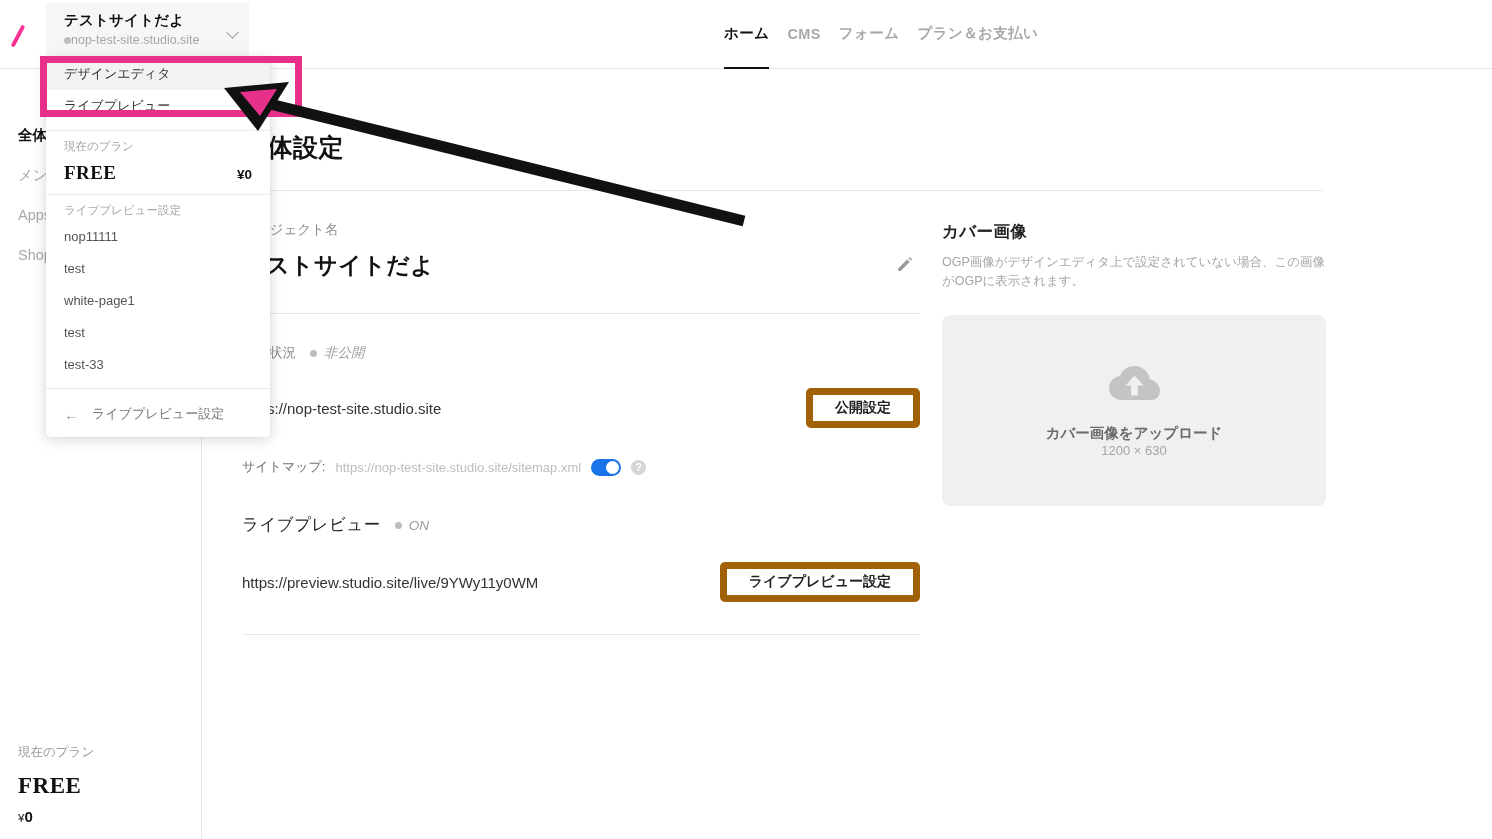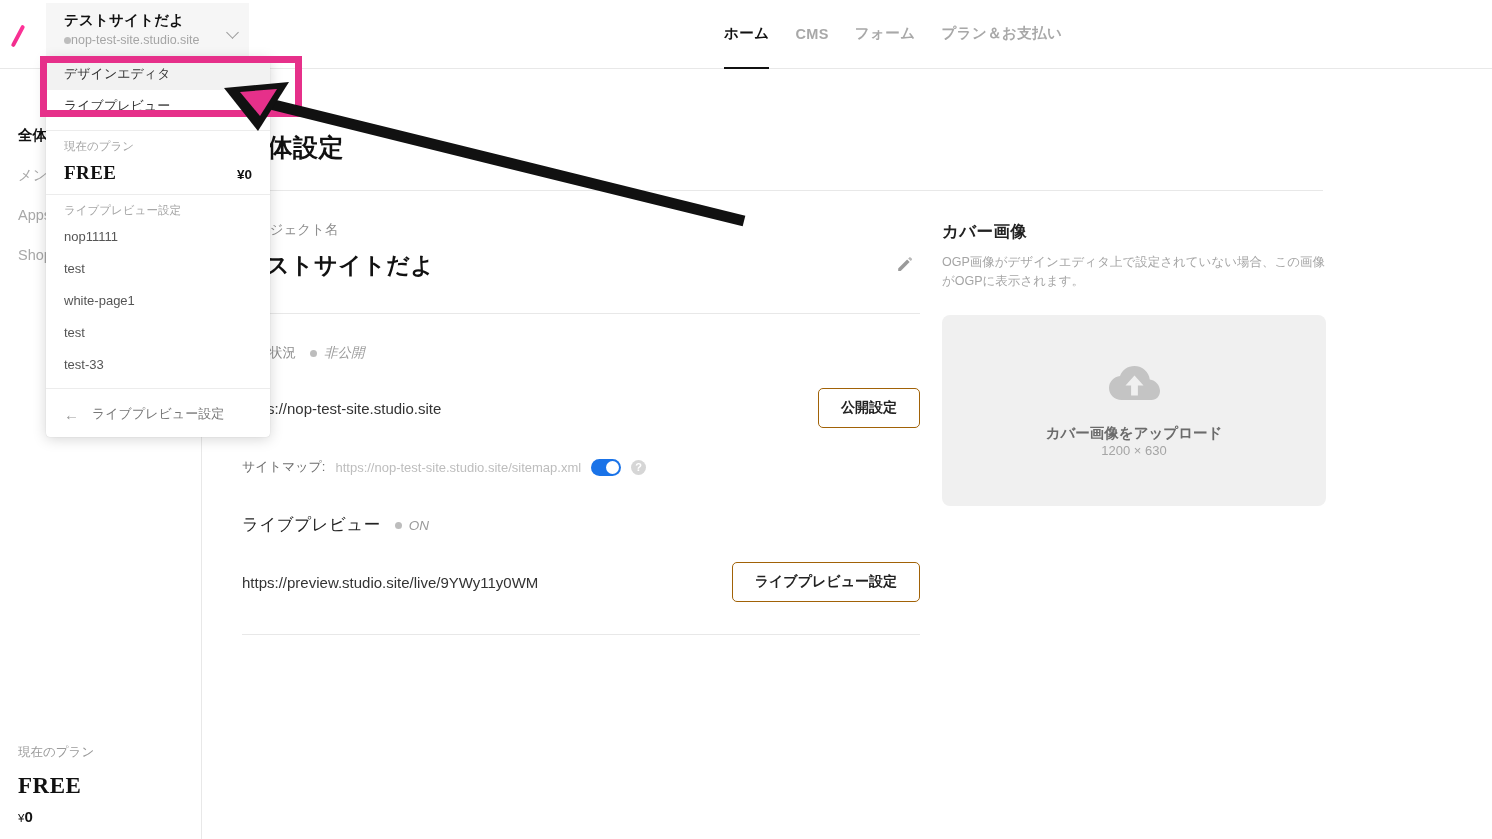--- a/index.html
+++ b/index.html
@@ -48,21 +48,21 @@
   .site-domain { font-size: 12.5px; color: #a5a5a5; line-height: 16px; }
   .chevron {
     position: absolute; right: 12px; top: 25px;
     width: 9px; height: 9px;
     border-right: 1.6px solid #999; border-bottom: 1.6px solid #999;
     transform: rotate(45deg);
   }
 
   .navtabs {
     position: absolute; left: 724px; top: 0;
-    height: 69px; display: flex; align-items: flex-start; gap: 8px;
+    height: 69px; display: flex; align-items: flex-start;
   }
   .navtab {
     position: relative; height: 69px;
     display: flex; align-items: center; justify-content: center;
     font-size: 14.5px; color: #a8a8a8; font-weight: bold;
     padding: 0 0 2px 0; cursor: pointer; letter-spacing: .4px;
   }
   .navtab + .navtab { margin-left: 18px; }
   .navtab.active { color: #111111; }
   .navtab.active::after {
@@ -121,21 +121,21 @@
   .sect-rule { height: 1px; background: #e8e8e8; margin: 32px 0 0 0; }
 
   .status-row { display: flex; align-items: center; gap: 14px; margin-top: 30px; }
   .status-label { font-size: 13.5px; color: #8e8e8e; }
   .status-pill { display: flex; align-items: center; gap: 7px; }
   .status-text { font-size: 13.5px; color: #9a9a9a; font-style: italic; }
 
   .url-row { display: flex; align-items: center; justify-content: space-between; margin-top: 26px; }
   .url-text { font-size: 15px; color: #333333; }
   .btn-outline {
-    border: 1px solid #a16207; border-radius: 5px; background: #ffffff;
+    border: 7px solid #a16207; border-radius: 5px; background: #ffffff;
     font-size: 14px; color: #222222; font-weight: bold;
     padding: 0 22px; height: 40px; display: flex; align-items: center;
     cursor: pointer; white-space: nowrap;
   }
   .sitemap-row { display: flex; align-items: center; gap: 10px; margin-top: 30px; }
   .sitemap-label { font-size: 13px; color: #6f6f6f; }
   .sitemap-url { font-size: 13px; color: #bdbdbd; }
   .toggle {
     width: 30px; height: 17px; border-radius: 9px; background: #1a73e8;
     position: relative; cursor: pointer; flex: none;

